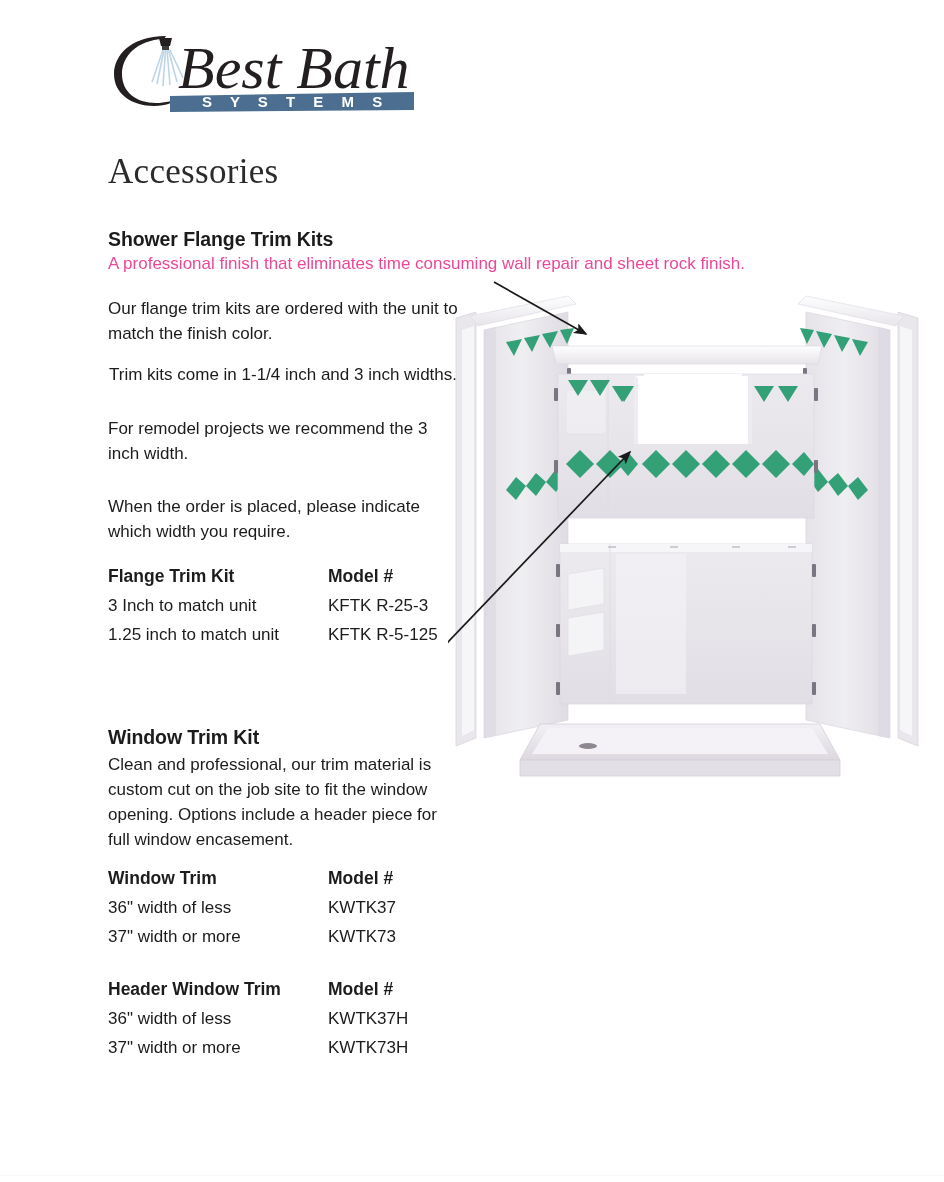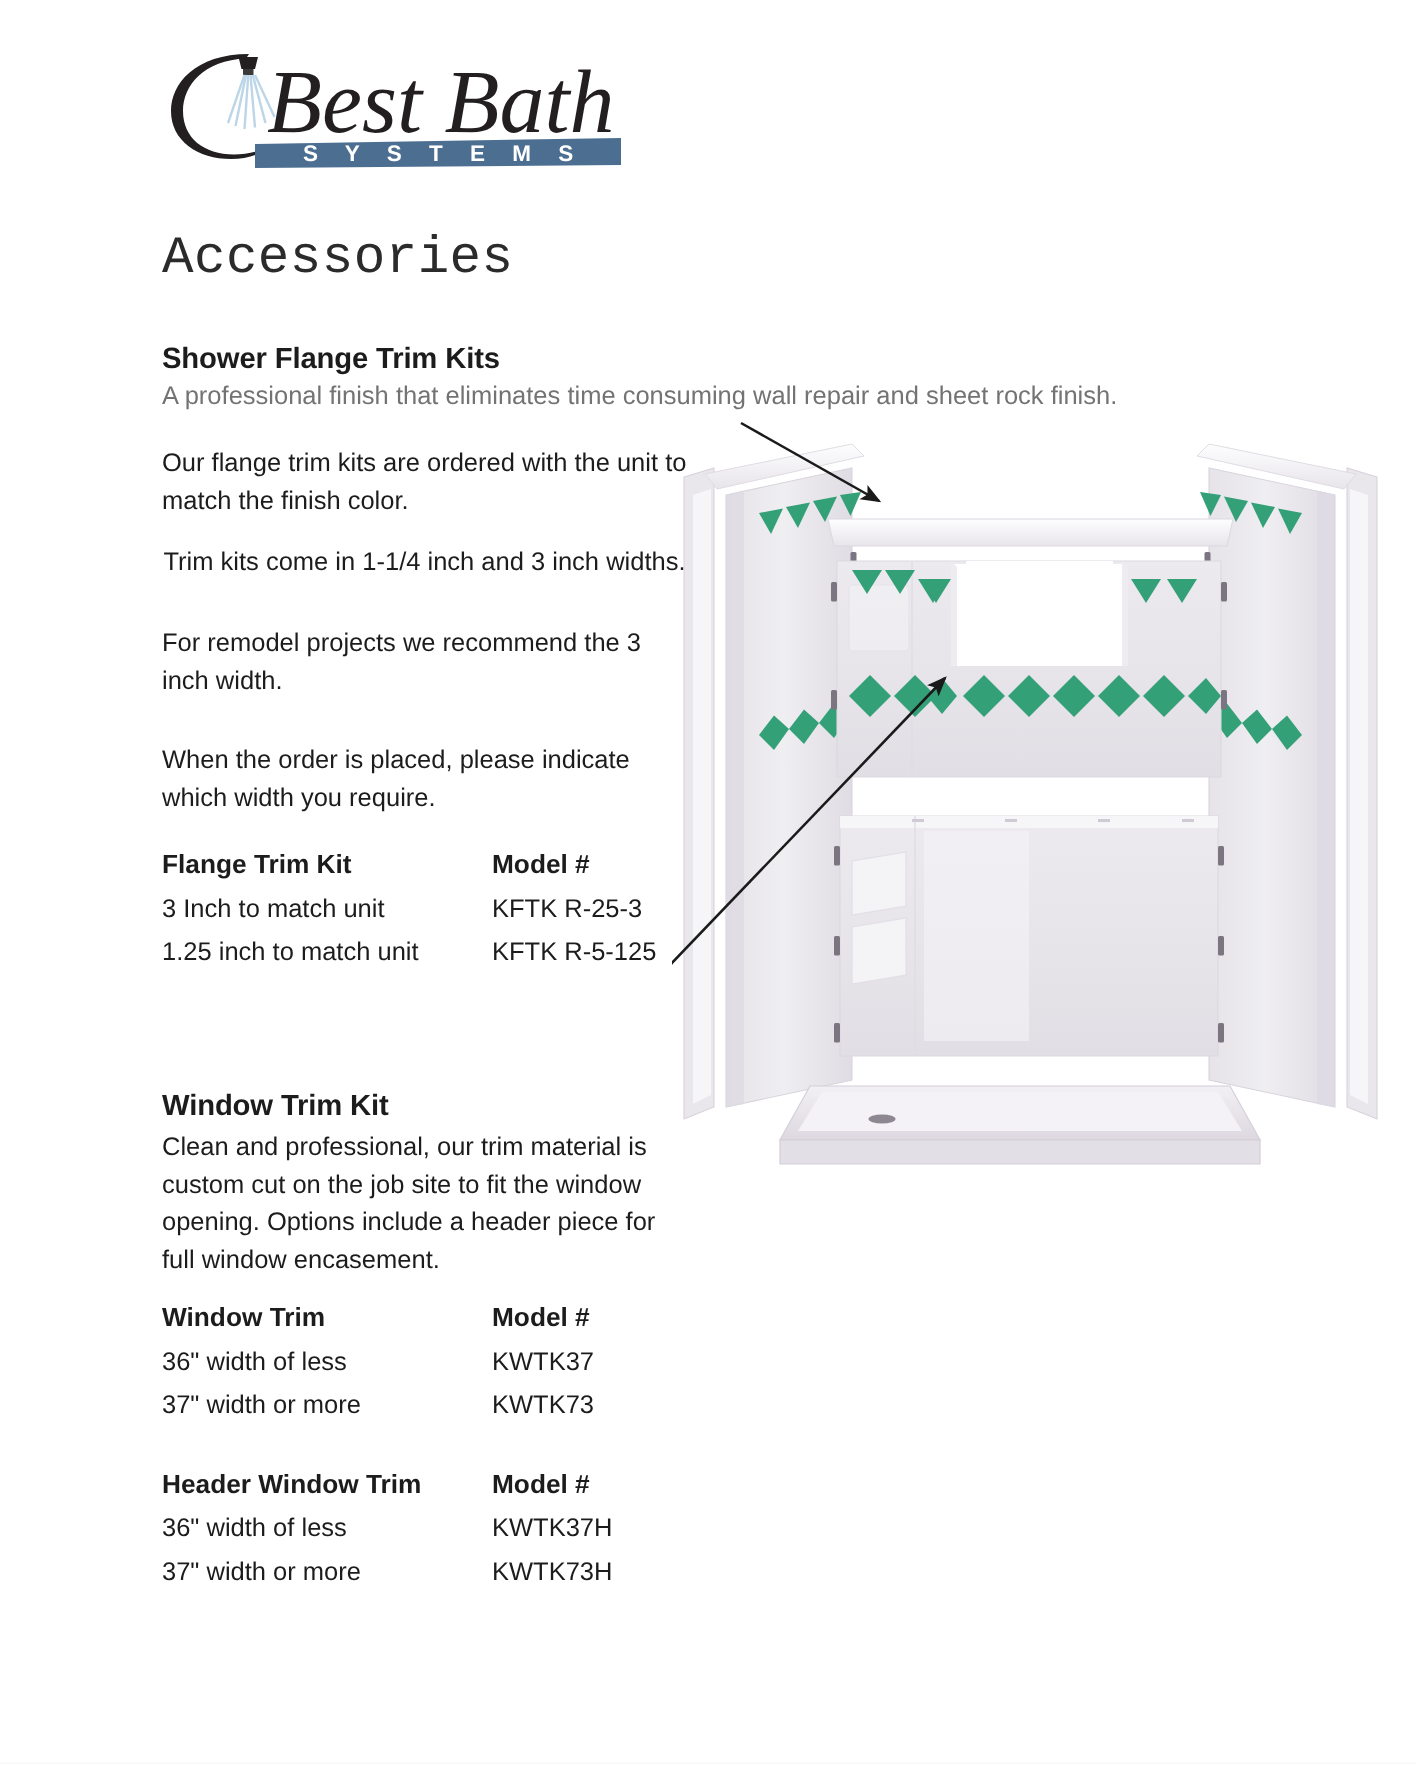--- a/index.html
+++ b/index.html
@@ -49,34 +49,34 @@
 
   
   .page-title {
     position: absolute;
     left: 108px;
     top: 152px;
     font-size: 35px;
     font-weight: 300;
     letter-spacing: 0.3px;
     color: #2b2b2b;
-    font-family: Liberation Mono, monospace;
+    font-family: Liberation Serif, serif;
   }
   .sec-head {
     position: absolute;
     font-size: 19.5px;
     font-weight: bold;
     color: #1c1c1c;
     letter-spacing: -0.1px;
     text-align: right;
   }
   .lead {
     position: absolute;
     font-size: 17px;
-    color: #737373;
+    color: #ec4899;
     white-space: nowrap;
   }
   .para {
     position: absolute;
     font-size: 17px;
     line-height: 25px;
     color: #1c1c1c;
     width: 350px;
   }
 

